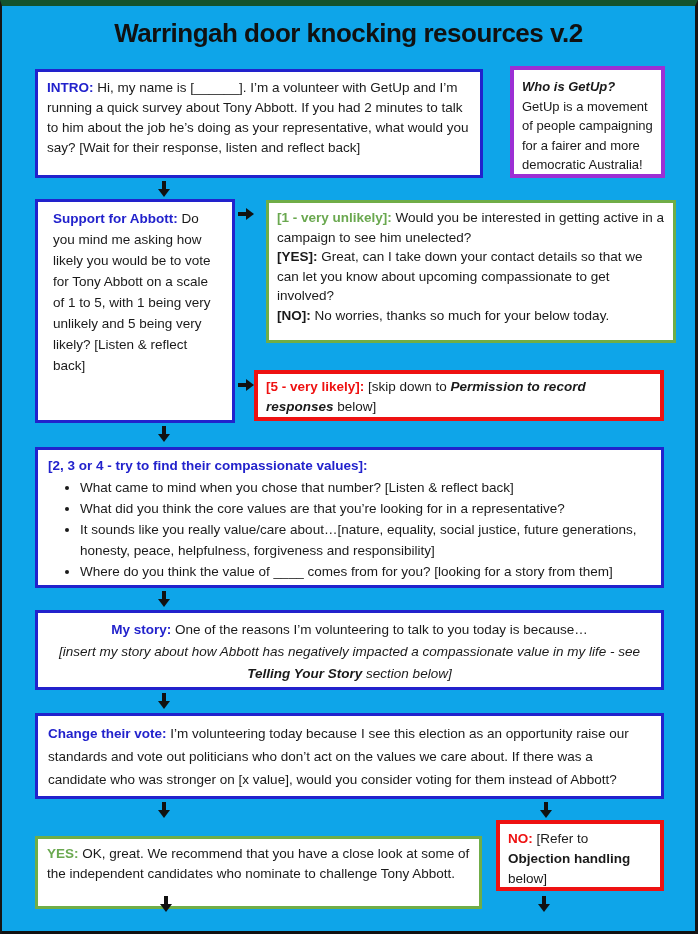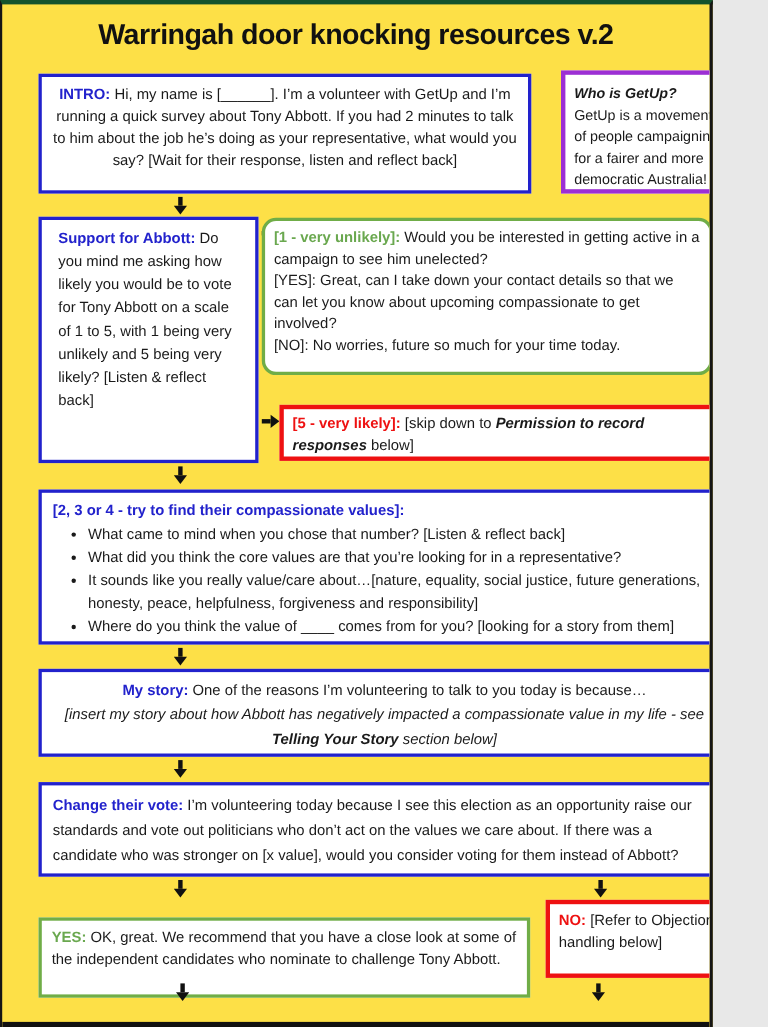--- a/index.html
+++ b/index.html
@@ -2,53 +2,53 @@
 <html><head>
 <meta charset="utf-8">
 <style>
   * { margin:0; padding:0; box-sizing:border-box; }
   body {
     font-family: "Liberation Sans", sans-serif;
     background:#e8e8e8;
     width:698px; height:934px;
   }
   .page {
-    position:relative; width:648px; height:934px;
-    background:#fde047;
-    border-top:4px solid #14532d;
+    position:relative; width:698px; height:934px;
+    background:#0ea5e9;
+    border-top:6px solid #14532d;
     border-left:2px solid #151515;
     border-right:3px solid #151515;
     overflow:hidden;
   }
   .page-title {
     position:absolute; top:12px; left:0; width:100%;
     text-align:center; font-size:26px; font-weight:bold; color:#111;
     letter-spacing:-0.5px;
   }
   .box {
     position:absolute; background:#fff; overflow:hidden;
     font-size:13.5px; line-height:20px; color:#1a1a1a;
   }
   .b-blue   { border:3px solid #2222cc; }
   .b-green  { border:3px solid #70ad47; }
   .b-red    { border:4px solid #ee1111; }
   .b-purple { border:4px solid #9c2fd4; }
   .lbl-blue  { color:#2222cc; font-weight:bold; }
   .lbl-green { color:#6aa84f; font-weight:bold; }
   .lbl-red   { color:#ee1111; font-weight:bold; }
-  .bold { font-weight:normal; }
+  .bold { font-weight:bold; }
   .it   { font-style:italic; }
   .bit  { font-style:italic; font-weight:bold; }
   .gap  { height:18px; }
 
   
-  .intro-box   { left:33px;  top:63px;  width:448px; height:109px; padding:6px 9px;text-align:center; }
+  .intro-box   { left:33px;  top:63px;  width:448px; height:109px; padding:6px 9px; }
   .getup-box   { left:508px; top:60px;  width:155px; height:112px; padding:7px 8px; font-size:13px; line-height:19.5px; }
   .support-box { left:33px;  top:193px; width:200px; height:224px; padding:6px 15px; line-height:21px; }
-  .unlikely-box{ left:236px; top:194px; width:410px; height:143px; padding:5px 8px; line-height:19.5px;border-radius:13px; }
+  .unlikely-box{ left:264px; top:194px; width:410px; height:143px; padding:5px 8px; line-height:19.5px; }
   .likely-box  { left:252px; top:364px; width:410px; height:51px;  padding:3px 8px; }
   .values-box  { left:33px;  top:441px; width:629px; height:141px; padding:5px 10px; line-height:21px; }
   .values-box ul { list-style:disc; margin:1px 0 17px 0; padding-left:32px; }
   .story-box   { left:33px;  top:604px; width:629px; height:80px;  padding:6px 10px; line-height:22px;text-align:center; }
   .change-box  { left:33px;  top:707px; width:629px; height:86px;  padding:6px 10px; line-height:23px; }
   .yes-box     { left:33px;  top:830px; width:447px; height:73px;  padding:5px 9px; }
   .no-box      { left:494px; top:814px; width:168px; height:71px;  padding:5px 8px; }
 
   
   .arrow-down { position:absolute; display:flex; flex-direction:column; align-items:center; width:13px; }
@@ -95,21 +95,21 @@
   </div>
 
   <div class="arrow-right ar1">
       <div class="stem"></div>
       <div class="head"></div>
     </div>
 
   <div class="box b-green unlikely-box">
     <div><span class="lbl-green">[1 - very unlikely]:</span><span> Would you be interested in getting active in a campaign to see him unelected?</span></div>
     <div><span class="bold">[YES]:</span><span> Great, can I take down your contact details so that we can let you know about upcoming compassionate to get involved?</span></div>
-    <div><span class="bold">[NO]:</span><span> No worries, future so much for your time today.</span></div>
+    <div><span class="bold">[NO]:</span><span> No worries, thanks so much for your below today.</span></div>
     <div class="gap"></div>
     <div><span>[skip down to </span><span class="bit">Permission to record responses</span><span> below]</span></div>
   </div>
 
   <div class="arrow-right ar2">
       <div class="stem"></div>
       <div class="head"></div>
     </div>
 
   <div class="box b-red likely-box">

